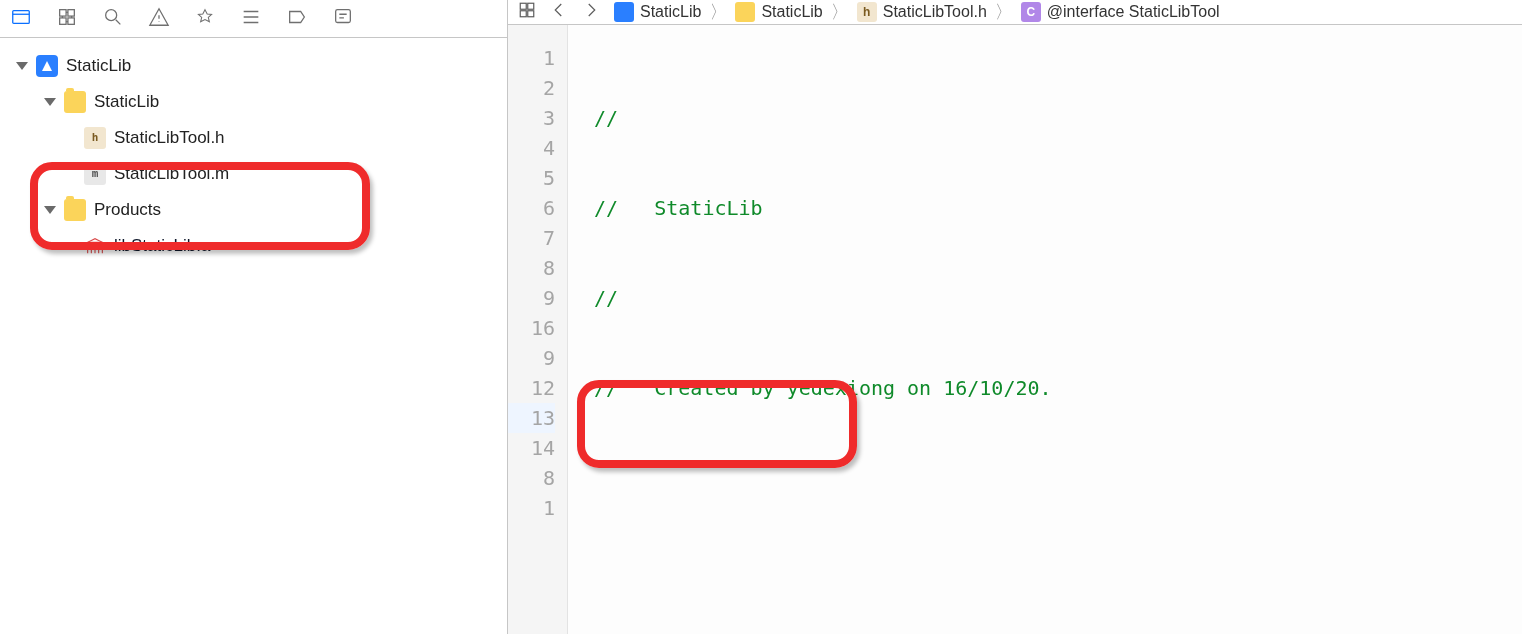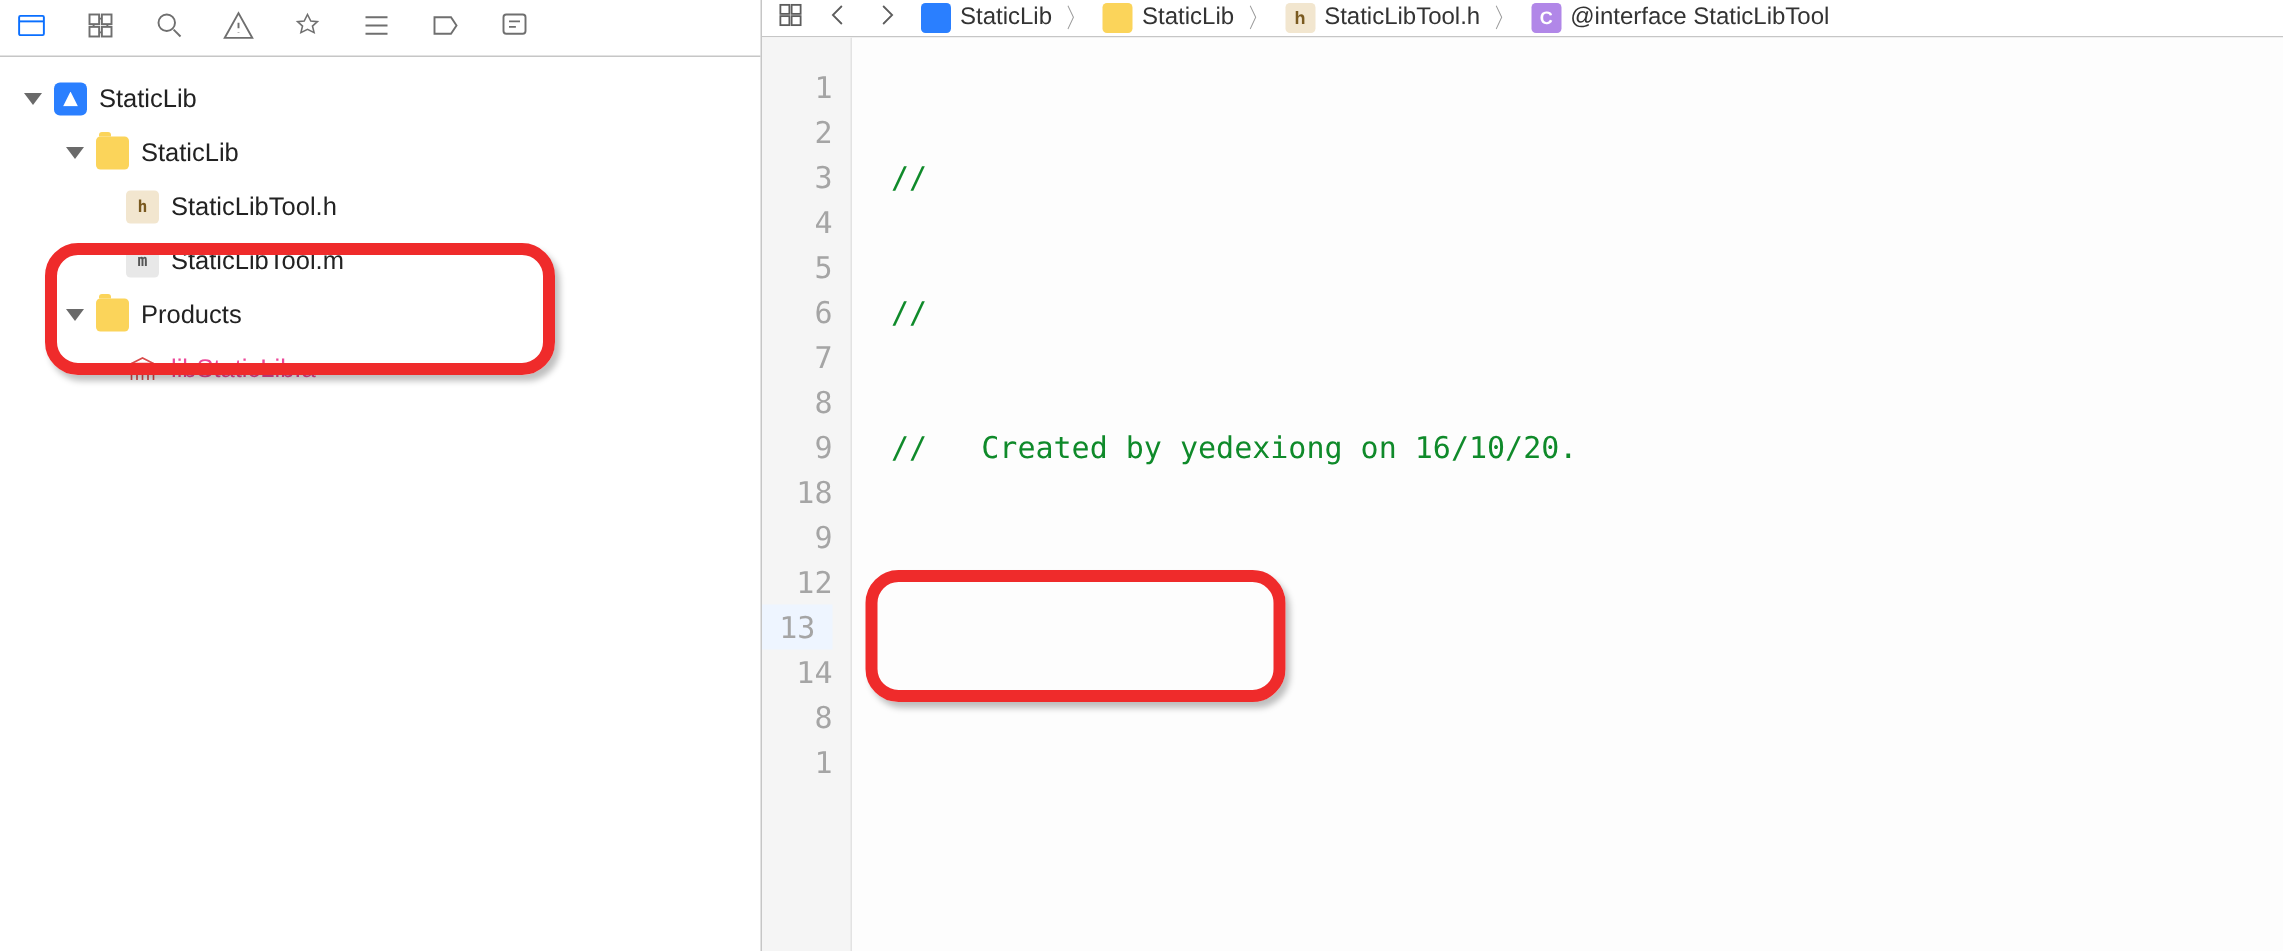--- a/index.html
+++ b/index.html
@@ -19,21 +19,21 @@
 .tree { flex:1; padding-top:10px; font-size:17px; color:#222; user-select:none; }
 .row { display:flex; align-items:center; height:36px; position:relative; }
 .row.i0{padding-left:16px;} .row.i1{padding-left:44px;} .row.i2{padding-left:84px;}
 .disclosure{width:0;height:0;border-left:6px solid transparent;border-right:6px solid transparent;border-top:8px solid #6a6a6a;margin-right:8px;}
 .ic{width:22px;height:22px;margin-right:8px;flex-shrink:0;display:flex;align-items:center;justify-content:center;}
 .proj-ic{background:#2a7fff;border-radius:4px;} .proj-ic::after{content:"";width:10px;height:10px;background:#fff;clip-path:polygon(50% 0,100% 100%,0 100%);}
 .folder-ic{background:#fbd45a;border-radius:3px;position:relative;} .folder-ic::before{content:"";position:absolute;top:-3px;left:2px;width:8px;height:3px;background:#fbd45a;border-radius:2px 2px 0 0;}
 .h-ic,.m-ic{border-radius:3px;font:bold 11px/22px monospace;text-align:center;}
 .h-ic{background:#f2e6cf;color:#7a5a20;} .m-ic{background:#e8e8e8;color:#555;}
 .lib-ic svg{width:22px;height:22px;fill:none;stroke:#d94a4a;stroke-width:1.2;}
-.red{color:#ec4899;}
+.red{color:#0f172a;}
 
 
 .hl{position:absolute;border:8px solid #ef2b2b;border-radius:22px;pointer-events:none;box-shadow:3px 4px 4px rgba(0,0,0,.25);}
 .hl1{left:30px;top:124px;width:340px;height:88px;}
 
 
 .rtb{height:38px;border-bottom:1px solid #c6c6c6;display:flex;align-items:center;padding:0 10px;gap:14px;font-size:16px;color:#333;}
 .rtb svg{width:18px;height:18px;stroke:#5d5d5d;fill:none;stroke-width:1.6;}
 .nav-ic{display:flex;align-items:center;gap:14px;}
 .crumbs{display:flex;align-items:center;gap:8px;flex:1;overflow:hidden;}
@@ -41,21 +41,21 @@
 .sep{color:#9b9b9b;font-size:18px;}
 .ci{width:20px;height:20px;border-radius:3px;display:flex;align-items:center;justify-content:center;font:bold 12px/1 sans-serif;color:#fff;}
 .ci-proj{background:#2a7fff;} .ci-fold{background:#fbd45a;} .ci-h{background:#f2e6cf;color:#7a5a20;} .ci-c{background:#b187e8;}
 
 
 .editor{flex:1;display:flex;font-family:Menlo,Consolas,monospace;font-size:20px;line-height:30px;position:relative;background:#fdfdfd;}
 .gutter{width:60px;text-align:right;padding:18px 12px 0 0;color:#a5a5a5;background:#f5f5f5;border-right:1px solid #e3e3e3;user-select:none;}
 .gutter div{height:30px;}
 .code{padding:18px 0 0 26px;flex:1;white-space:pre;}
 .code .ln{height:30px;}
-.cur{background:#eef5ff;text-align:center;}
+.cur{background:#eef5ff;}
 .gutter .cur{background:#eef5ff;}
 .c-comment{color:#0f8a2a;}
 .hl2{left:577px;top:380px;width:280px;height:88px;}
 </style>
 </head>
 <body>
 
 <div class="root">
 
   <div class="left">
@@ -174,30 +174,31 @@
       <div class="gutter">
         <div>1</div>
         <div>2</div>
         <div>3</div>
         <div>4</div>
         <div>5</div>
         <div>6</div>
         <div>7</div>
         <div>8</div>
         <div>9</div>
-        <div>18</div>
+        <div>16</div>
         <div>9</div>
         <div>12</div>
         <div class="cur">13</div>
         <div>14</div>
         <div>8</div>
         <div>1</div>
       </div>
       <div class="code">
         <div class="ln"><span class="c-comment">//</span></div>
+        <div class="ln"><span class="c-comment">//   </span><span class="c-comment">StaticLib</span></div>
         <div class="ln"><span class="c-comment">//</span></div>
         <div class="ln"><span class="c-comment">//   Created by yedexiong on 16/10/20.</span></div>
         
         
         
         
         
         
         
         

